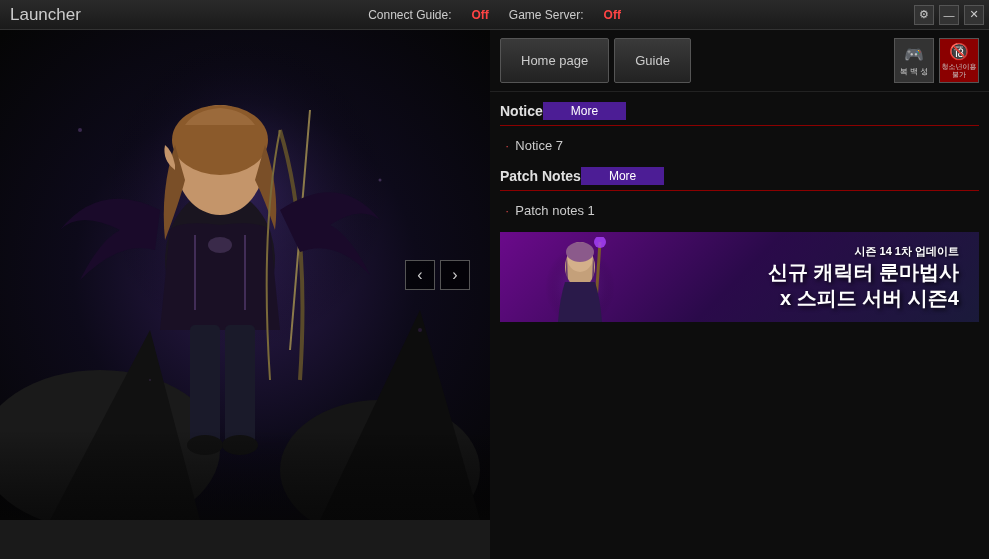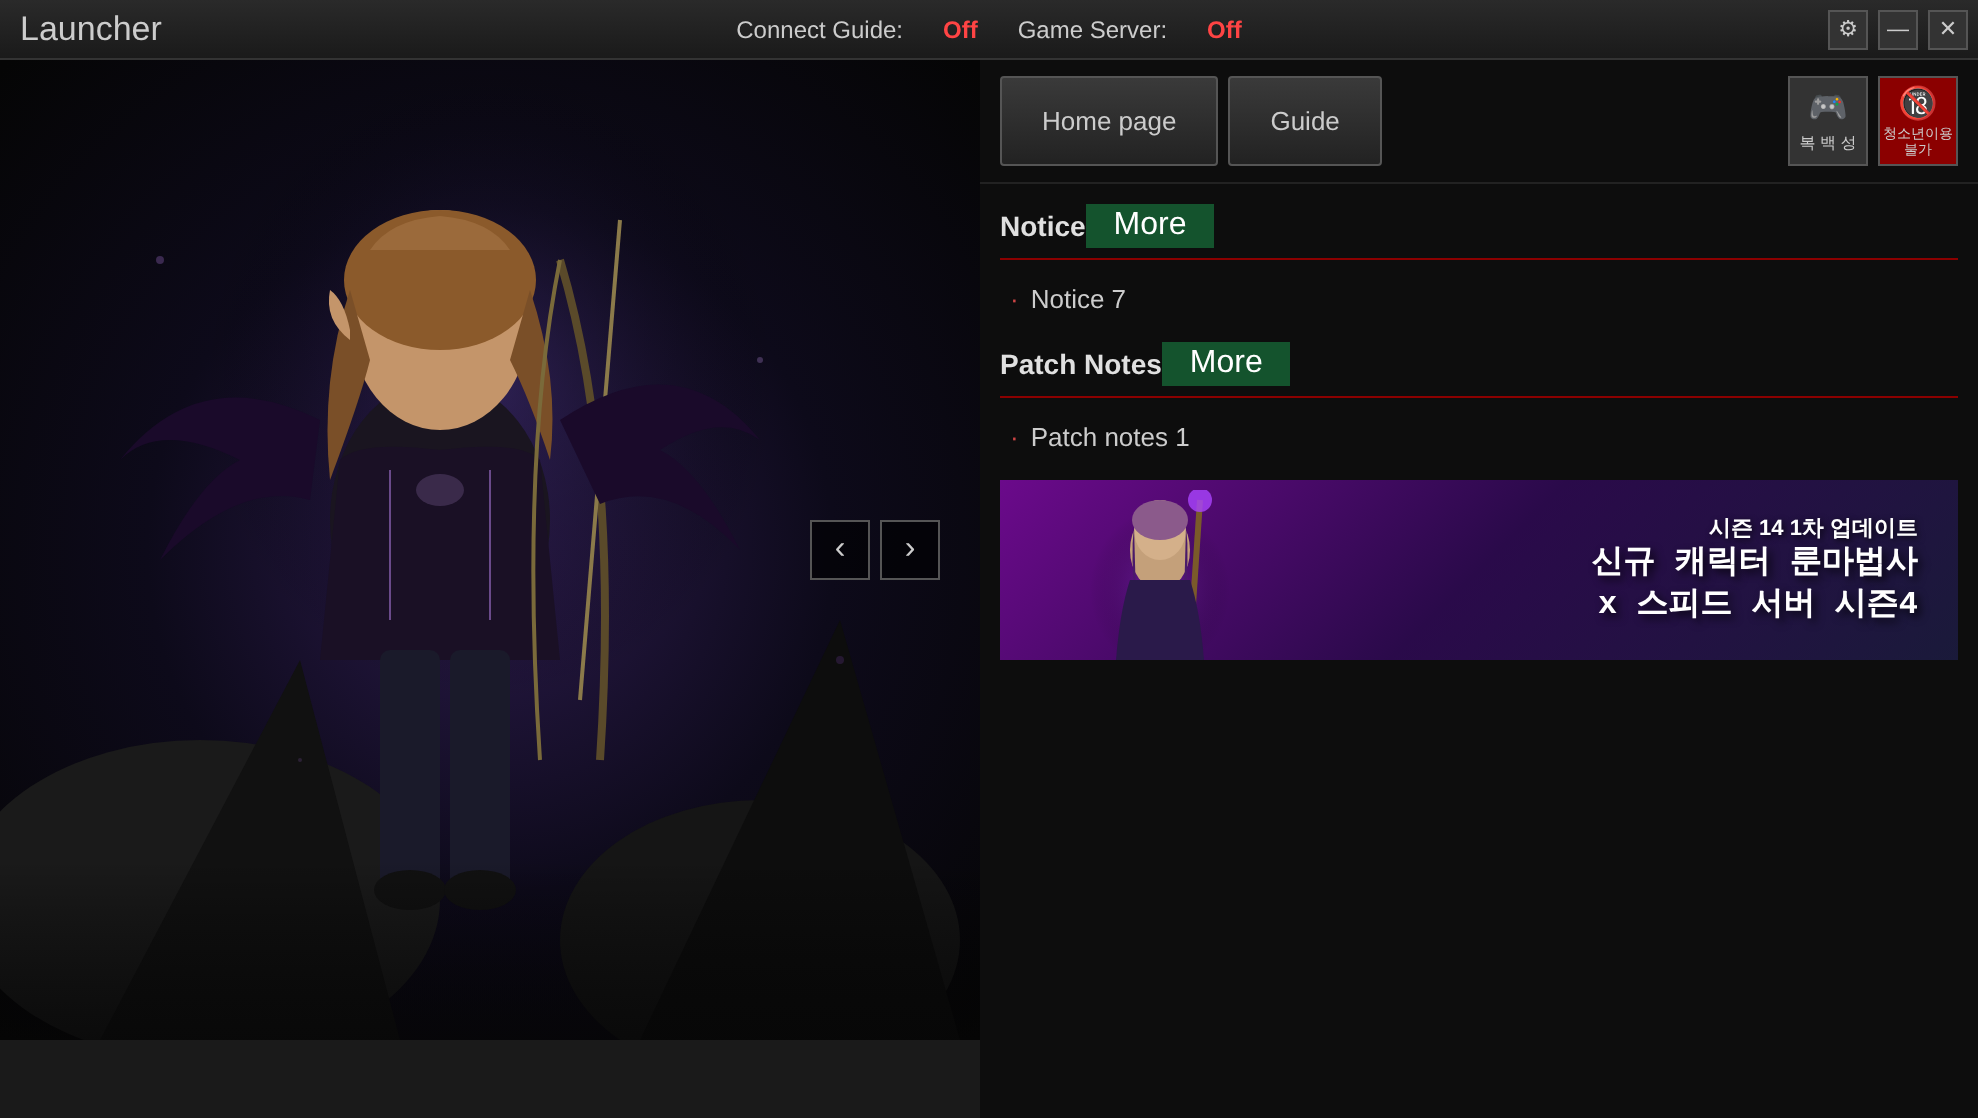--- a/index.html
+++ b/index.html
@@ -172,25 +172,25 @@
       padding-bottom: 5px;
       border-bottom: 1px solid #8b0000;
       margin-bottom: 8px;
     }
     .section-title {
       color: #e0e0e0;
       font-size: 14px;
       font-weight: bold;
     }
     .more-btn {
-      background: #14532d;
+      background: #4c1d95;
       color: #fff;
       border: none;
-      padding: 2px 14px;
-      font-size: 16px;
+      padding: 2px 28px;
+      font-size: 12px;
       cursor: pointer;
     }
     .section-item {
       color: #cccccc;
       font-size: 13px;
       padding: 4px 5px;
       cursor: pointer;
     }
     .section-item::before {
       content: '·';
@@ -219,25 +219,24 @@
       text-align: right;
     }
     .promo-line1 {
       color: #fff;
       font-size: 11px;
       font-weight: bold;
       text-shadow: 1px 1px 3px rgba(0,0,0,0.8);
     }
     .promo-line2 {
       color: #ffffff;
-      font-size: 16px;
+      font-size: 20px;
       font-weight: bold;
       text-shadow: 2px 2px 4px rgba(0,0,0,0.8);
       line-height: 1.3;
-      font-family: Liberation Mono, monospace;
     }
     #promo-char {
       position: absolute;
       left: 40px;
       bottom: 0;
       width: 80px;
       height: 85px;
     }
   </style>
 </head>

